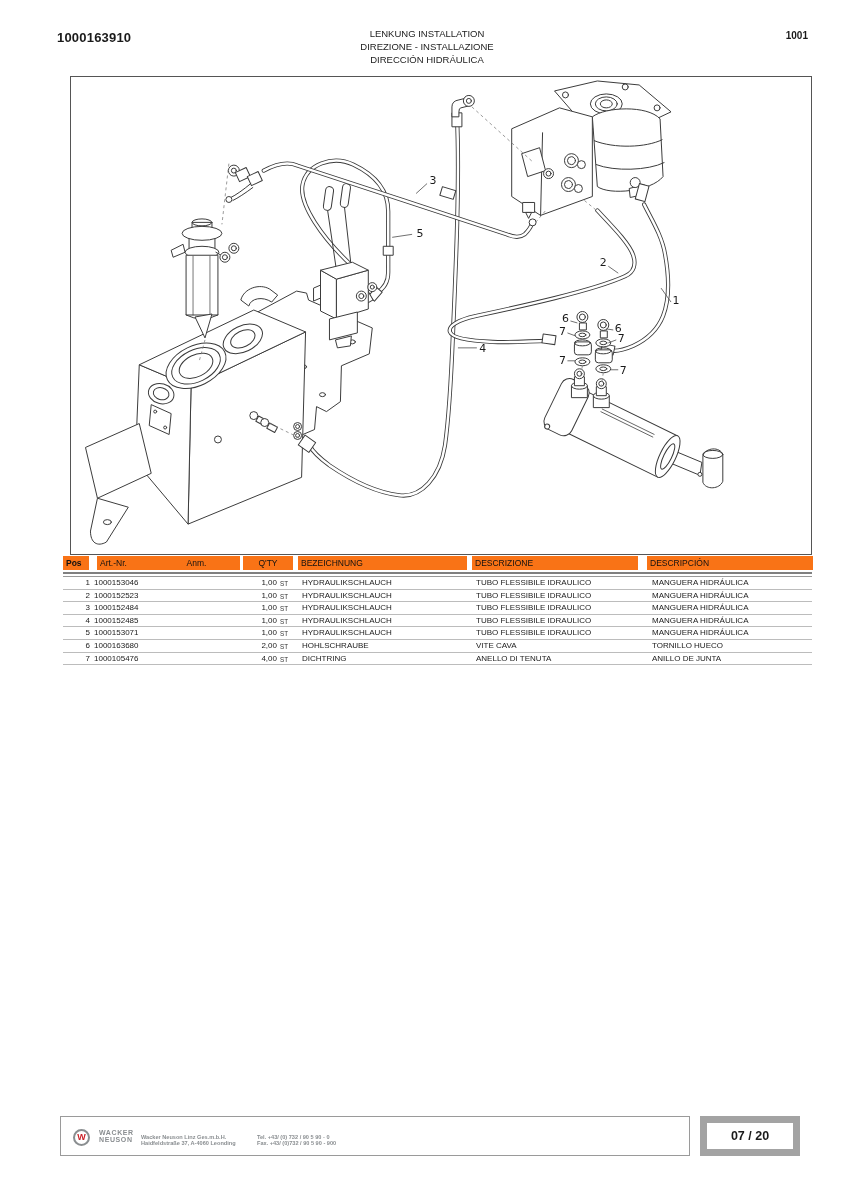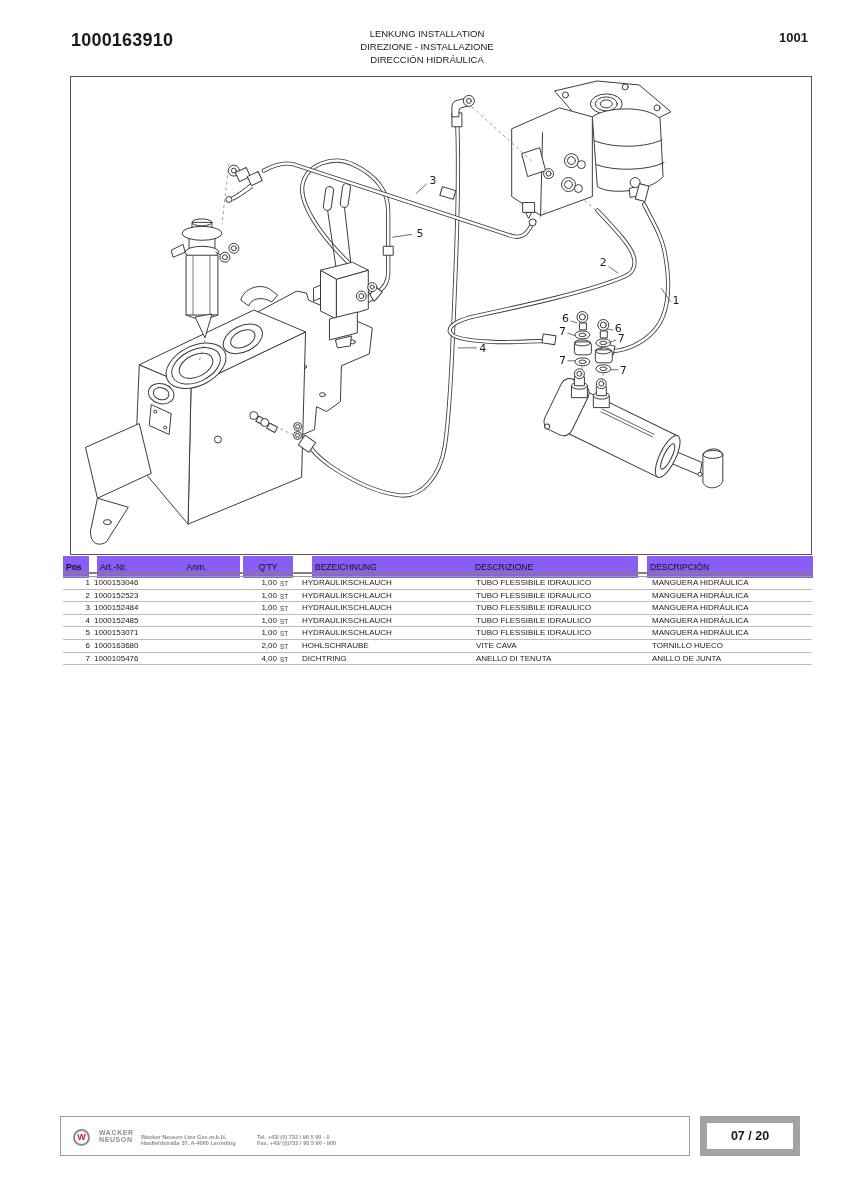--- a/index.html
+++ b/index.html
@@ -1,35 +1,35 @@
 <!DOCTYPE html>
 <html><head>
 <meta charset="utf-8">
 <style>
   html,body{margin:0;padding:0;background:#e8e8e8;}
   #page{position:relative;width:842px;height:1191px;background:#ffffff;margin:0 auto;
         font-family:"Liberation Sans", sans-serif;color:#1a1a1a;overflow:hidden;}
   
-  .doc-number{position:absolute;left:71px;top:30px;font-size:18px;font-weight:bold;letter-spacing:0.2px;}
-  .page-code{position:absolute;right:34px;top:30px;font-size:13px;font-weight:bold;}
+  .doc-number{position:absolute;left:57px;top:30px;font-size:13px;font-weight:bold;letter-spacing:0.2px;}
+  .page-code{position:absolute;right:34px;top:30px;font-size:10px;font-weight:bold;}
   .titles{position:absolute;left:0;right:0;top:27px;text-align:center;font-size:9.5px;line-height:13px;color:#222;padding-left:12px;}
   
   .diagram-box{position:absolute;left:70px;top:76px;width:740px;height:477px;border:1px solid #555;background:#fff;}
   .diagram-box svg{display:block;}
   .ln{fill:none;stroke:#3a3a3a;stroke-width:1;stroke-linejoin:round;stroke-linecap:round;}
   .fw{fill:#fff;stroke:#3a3a3a;stroke-width:1;stroke-linejoin:round;}
   .thin{stroke-width:0.7;}
   .dash{fill:none;stroke:#808080;stroke-width:0.8;stroke-dasharray:3 3;}
   .ho{fill:none;stroke:#3a3a3a;stroke-width:4.2;stroke-linecap:round;}
   .hi{fill:none;stroke:#ffffff;stroke-width:2.5;stroke-linecap:round;}
   .callout-text{font-family:"DejaVu Sans", sans-serif;font-size:11px;fill:#1a1a1a;}
   .leader{stroke:#4a4a4a;stroke-width:0.8;fill:none;}
   
   .tbl{position:absolute;left:0;top:0;width:842px;font-size:8px;}
-  .hdr-box{position:absolute;top:556px;height:22px;background:#8b5cf6;font-size:8.5px;
+  .hdr-box{position:absolute;top:556px;height:14px;background:#f97316;font-size:8.5px;
            display:flex;align-items:center;padding:0 0 0 3px;box-sizing:border-box;color:#111;}
   .hdr-center{justify-content:center;padding:0;}
   .dbl-line{position:absolute;left:63px;top:572px;width:749px;height:2px;
             border-top:2px solid #808080;border-bottom:1px solid #9a9a9a;}
   #rows{position:absolute;left:63px;top:577px;width:749px;}
   .prow{position:relative;height:11.6px;border-bottom:1px solid #bcbcbc;}
   .prow span{position:absolute;top:1px;white-space:nowrap;}
   .c-pos{left:0;width:27px;text-align:right;}
   .c-art{left:31px;}
   .c-qty{left:167px;width:47px;text-align:right;}
@@ -308,21 +308,21 @@
           <text x="413" y="276" text-anchor="middle" class="callout-text">4</text>
         </g>
     </svg>
   </div>
 
   <div class="tbl">
     <div class="hdr-box" style="left:63px;width:26px;font-weight:bold;">Pos</div>
     <div class="hdr-box" style="left:97px;width:61px;">Art.-Nr.</div>
     <div class="hdr-box hdr-center" style="left:153px;width:87px;">Anm.</div>
     <div class="hdr-box hdr-center" style="left:243px;width:50px;">Q'TY</div>
-    <div class="hdr-box" style="left:312px;width:169px;">BEZEICHNUNG</div>
+    <div class="hdr-box" style="left:298px;width:169px;">BEZEICHNUNG</div>
     <div class="hdr-box" style="left:472px;width:166px;">DESCRIZIONE</div>
     <div class="hdr-box" style="left:647px;width:166px;">DESCRIPCIÓN</div>
     <div class="dbl-line"></div>
     <div id="rows">
         <div class="prow">
           <span class="c-pos">1</span>
           <span class="c-art">1000153046</span>
           <span class="c-qty">1,00</span>
           <span class="c-st">ST</span>
           <span class="c-bez">HYDRAULIKSCHLAUCH</span>

